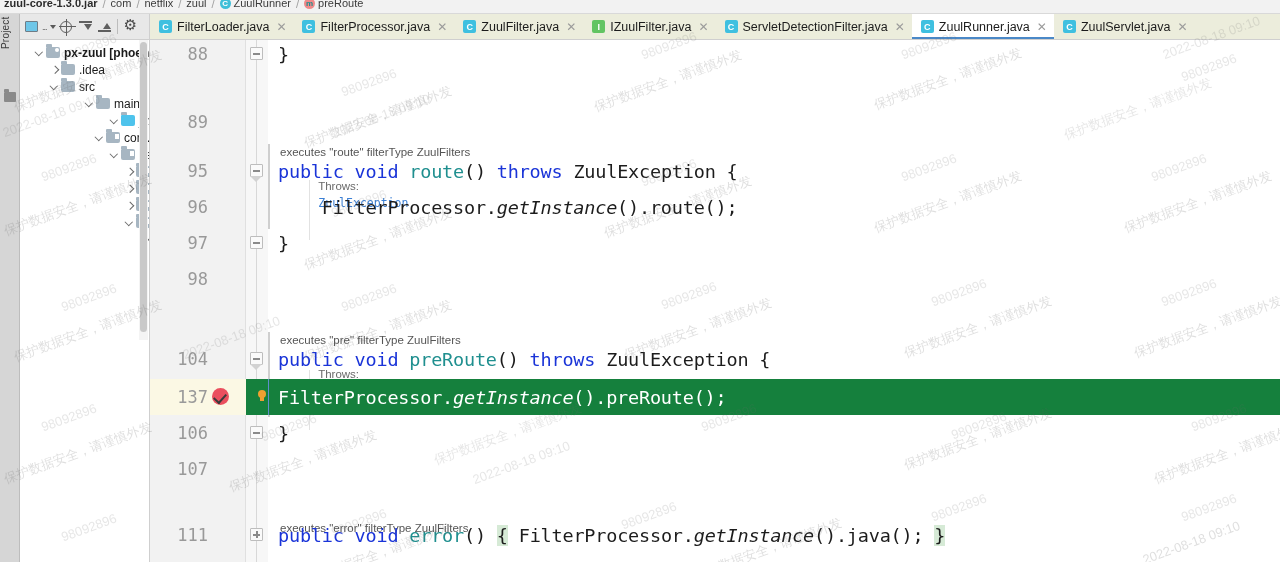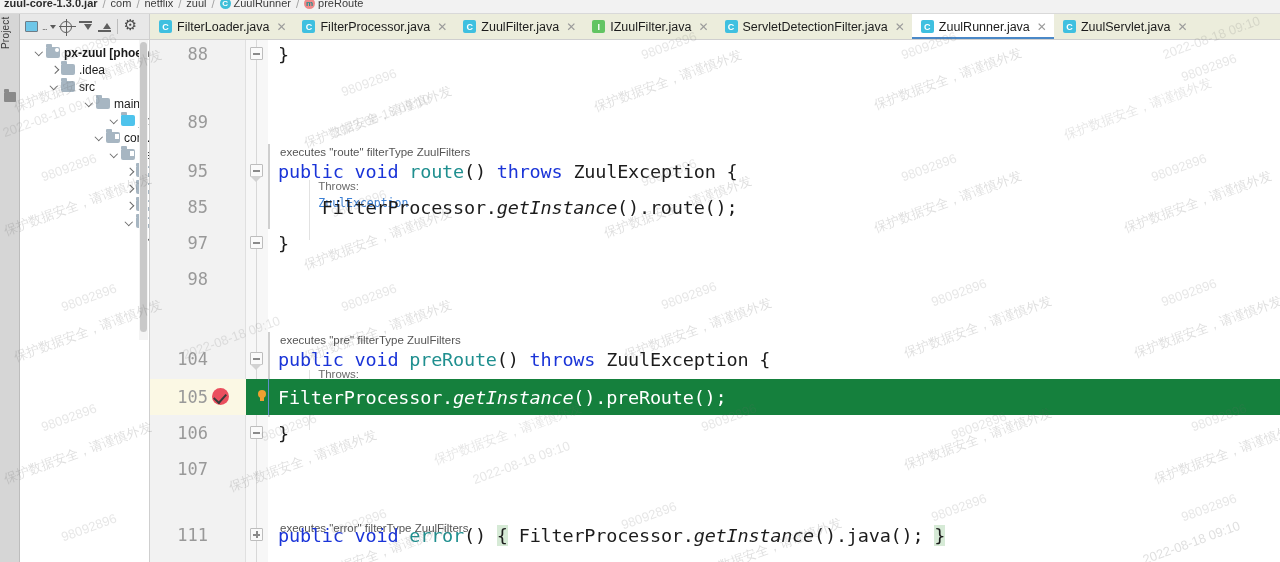--- a/index.html
+++ b/index.html
@@ -518,21 +518,21 @@
           </div>
         </div>
 
         <div class="codeline" style="top:113px">
           <span class="lnum">95</span>
           <span class="fold-marker tail" style="top:11px"></span>
           <span class="ctext"><span class="kw">public void </span><span class="mth">route</span><span>() </span><span class="kw">throws</span><span> ZuulException {</span></span>
         </div>
 
         <div class="codeline" style="top:149px">
-          <span class="lnum">85</span>
+          <span class="lnum">96</span>
           <span class="ctext"><span>    FilterProcessor.</span><span class="ital">getInstance</span><span>().route();</span></span>
         </div>
 
         <div class="codeline" style="top:185px">
           <span class="lnum">97</span>
           <span class="fold-marker" style="top:11px"></span>
           <span class="ctext">}</span>
         </div>
 
         <div class="codeline" style="top:221px">
@@ -547,21 +547,21 @@
           </div>
         </div>
 
         <div class="codeline" style="top:301px">
           <span class="lnum">104</span>
           <span class="fold-marker tail" style="top:11px"></span>
           <span class="ctext"><span class="kw">public void </span><span class="mth">preRoute</span><span>() </span><span class="kw">throws</span><span> ZuulException {</span></span>
         </div>
 
         <div class="codeline" style="top:339px">
-          <span class="lnum">105</span>
+          <span class="lnum">137</span>
           <span class="bp" style="top:9px"></span>
         </div>
         <div class="sel-band" style="top:339px">
           <span class="bulb" style="position:absolute; left:9px; top:11px;"></span>
           <span class="sel-divider"></span>
           <span class="ctext-sel"><span>FilterProcessor.</span><span class="ital">getInstance</span><span>().preRoute();</span></span>
         </div>
 
         <div class="codeline" style="top:375px">
           <span class="lnum">106</span>

